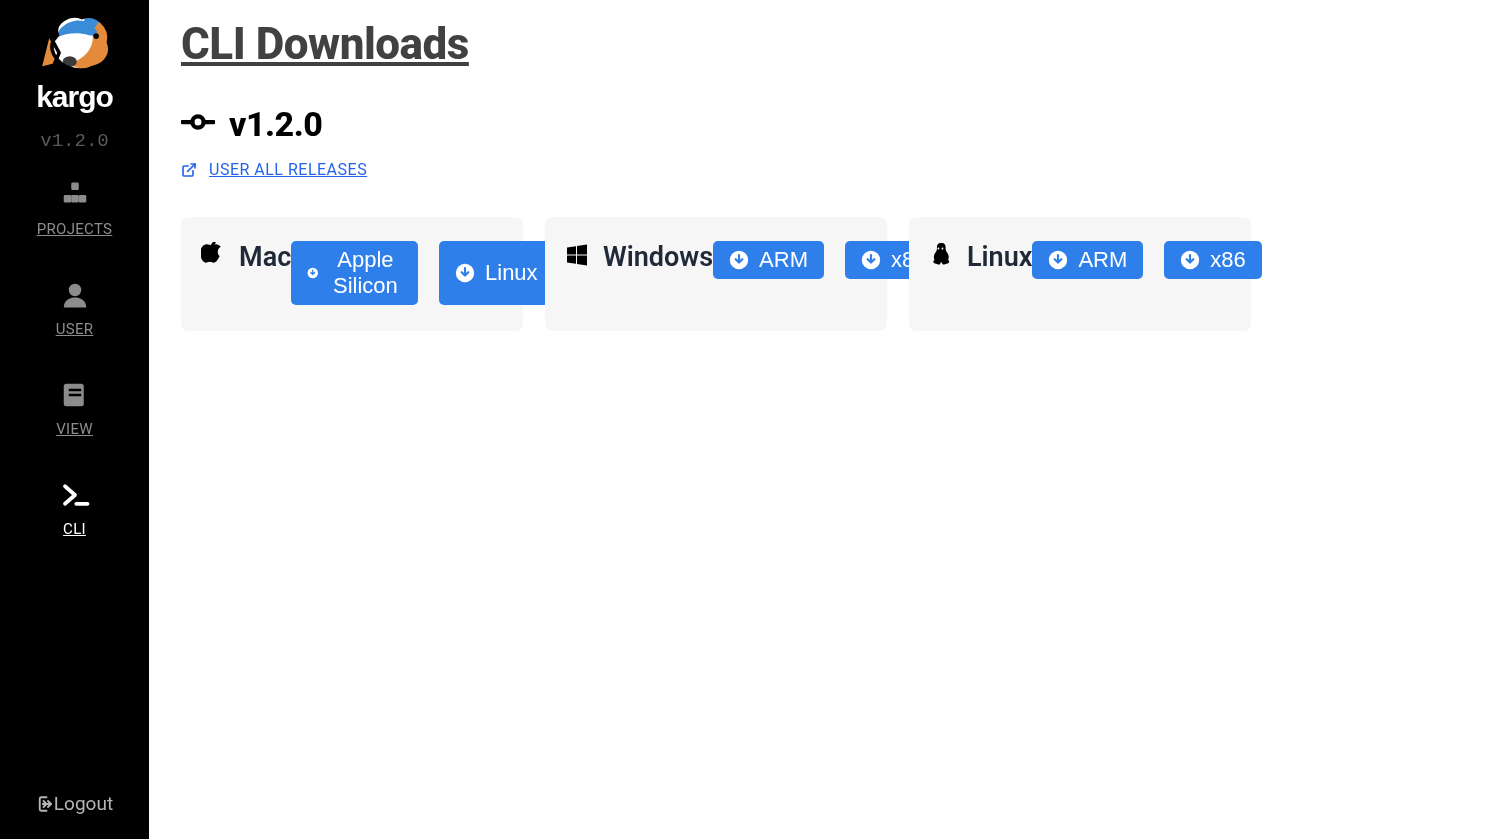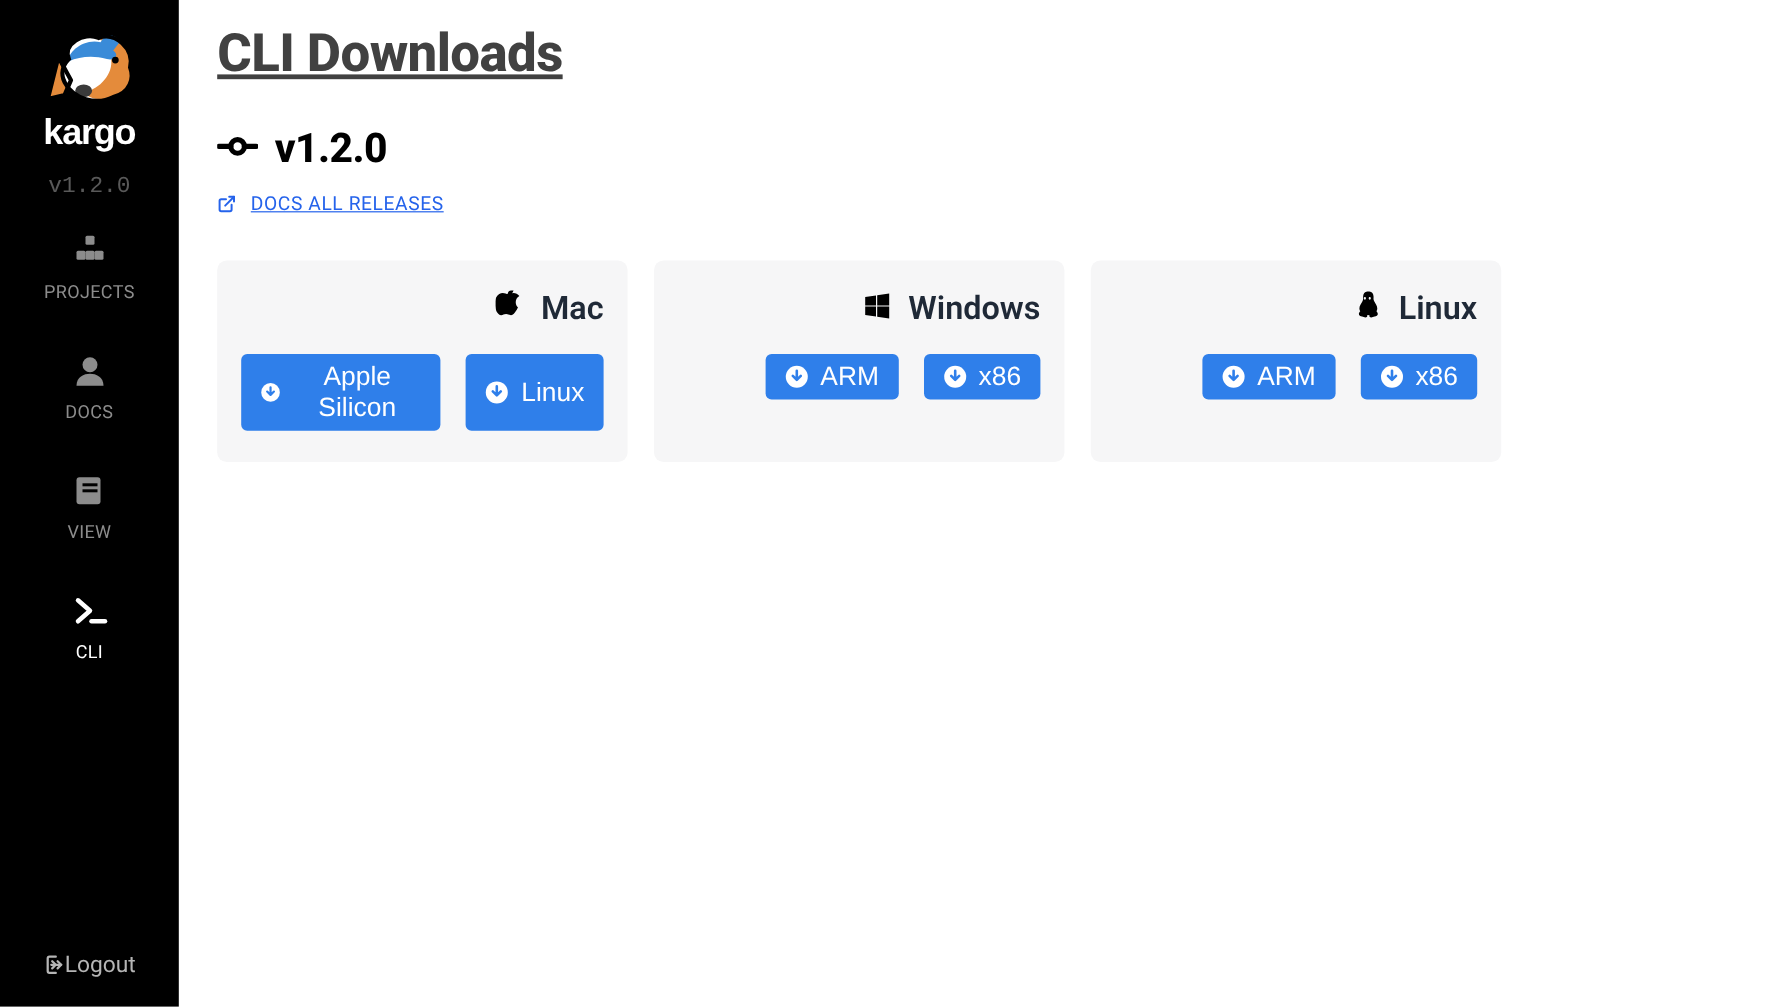--- a/index.html
+++ b/index.html
@@ -14,21 +14,20 @@
 
     
     .sidebar {
       width: 149px;
       min-width: 149px;
       background: #000;
       color: #fff;
       display: flex;
       flex-direction: column;
       align-items: center;
-      padding-top: 14px;
       position: relative;
     }
     .logo-block {
       display: flex;
       flex-direction: column;
       align-items: center;
       margin-bottom: 14px;
     }
     .logo-svg { width: 88px; height: 88px; }
     .brand-name {
@@ -47,20 +46,21 @@
       margin-bottom: 28px;
     }
     .nav-item {
       display: flex;
       flex-direction: column;
       align-items: center;
       color: #8c8c8c;
       margin-bottom: 42px;
       cursor: pointer;
       width: 100%;
+      text-decoration: underline;
     }
     .nav-item.active { color: #fff; }
     .nav-icon { width: 30px; height: 30px; display:flex; align-items:center; justify-content:center; }
     .nav-icon svg { width: 30px; height: 30px; }
     .nav-label {
       font-size: 15px;
       letter-spacing: 0.3px;
       margin-top: 10px;
     }
     .logout {
@@ -120,22 +120,22 @@
     .cards {
       display: flex;
       gap: 22px;
     }
     .card {
       width: 342px;
       background: #f6f6f7;
       border-radius: 8px;
       padding: 24px 20px 26px;
       display: flex;
-      flex-direction: column;
-      align-items: flex-end;
+      flex-direction: row;
+      align-items: flex-start;
     }
     .card-title-row {
       display: flex;
       align-items: center;
       gap: 14px;
       margin-bottom: 22px;
     }
     .os-icon svg { width: 24px; height: 26px; }
     .card-title {
       font-size: 27px;
@@ -190,21 +190,21 @@
     <span class="nav-label">PROJECTS</span>
   </div>
 
   <div class="nav-item">
     <span class="nav-icon">
       <svg viewBox="0 0 24 24" fill="currentColor">
           <circle cx="12" cy="8" r="5"></circle>
           <path d="M3 22 C3 16 8 14 12 14 C16 14 21 16 21 22 Z"></path>
         </svg>
     </span>
-    <span class="nav-label">DOCS</span>
+    <span class="nav-label">USER</span>
   </div>
 
   <div class="nav-item">
     <span class="nav-icon">
       <svg viewBox="0 0 24 24" fill="currentColor">
           <path d="M5 3 h12 a2 2 0 0 1 2 2 v14 a2 2 0 0 1 -2 2 h-12 a2 2 0 0 1 -2 -2 v-14 a2 2 0 0 1 2 -2 Z"></path>
           <rect x="7" y="7" width="10" height="2" fill="#000"></rect>
           <rect x="7" y="11" width="10" height="2" fill="#000"></rect>
         </svg>
     </span>
@@ -247,21 +247,21 @@
     </span>
     <span class="release-version">v1.2.0</span>
   </div>
 
   <a class="view-all">
     <svg viewBox="0 0 24 24" fill="none" stroke="#2563eb" stroke-width="2.5" stroke-linecap="round" stroke-linejoin="round">
         <path d="M18 13 v6 a2 2 0 0 1 -2 2 h-11 a2 2 0 0 1 -2 -2 v-11 a2 2 0 0 1 2 -2 h6"></path>
         <polyline points="15 3 21 3 21 9"></polyline>
         <line x1="10" y1="14" x2="21" y2="3"></line>
       </svg>
-    <span>DOCS ALL RELEASES</span>
+    <span>USER ALL RELEASES</span>
   </a>
 
   <div class="cards">
 
     <div class="card">
       <div class="card-title-row">
         <span class="os-icon">
           <svg viewBox="0 0 24 28" fill="#000">
               <path d="M17 0c0 2-1 4-2.4 5.2-1.4 1.2-3.2 2-4.6 1.8-.2-2 .8-4 2.2-5.2C13.6.6 15.6-.2 17 0zM22 20.6c-.8 1.8-1.2 2.6-2.2 4.2-1.4 2.2-3.4 5-5.8 5-2.2 0-2.8-1.4-5.6-1.4s-3.6 1.4-5.6 1.4c-2.4 0-4.2-2.4-5.6-4.6C-5 20.2-5.4 12.8-2.8 8.8c1.8-2.8 4.6-4.4 7.2-4.4 2.6 0 4.2 1.4 6.4 1.4 2 0 3.2-1.4 6.2-1.4 2.4 0 4.8 1.2 6.6 3.4-5.8 3-4.8 11.2-1.6 12.8z" transform="translate(2 -1) scale(0.78)"></path>
             </svg>

